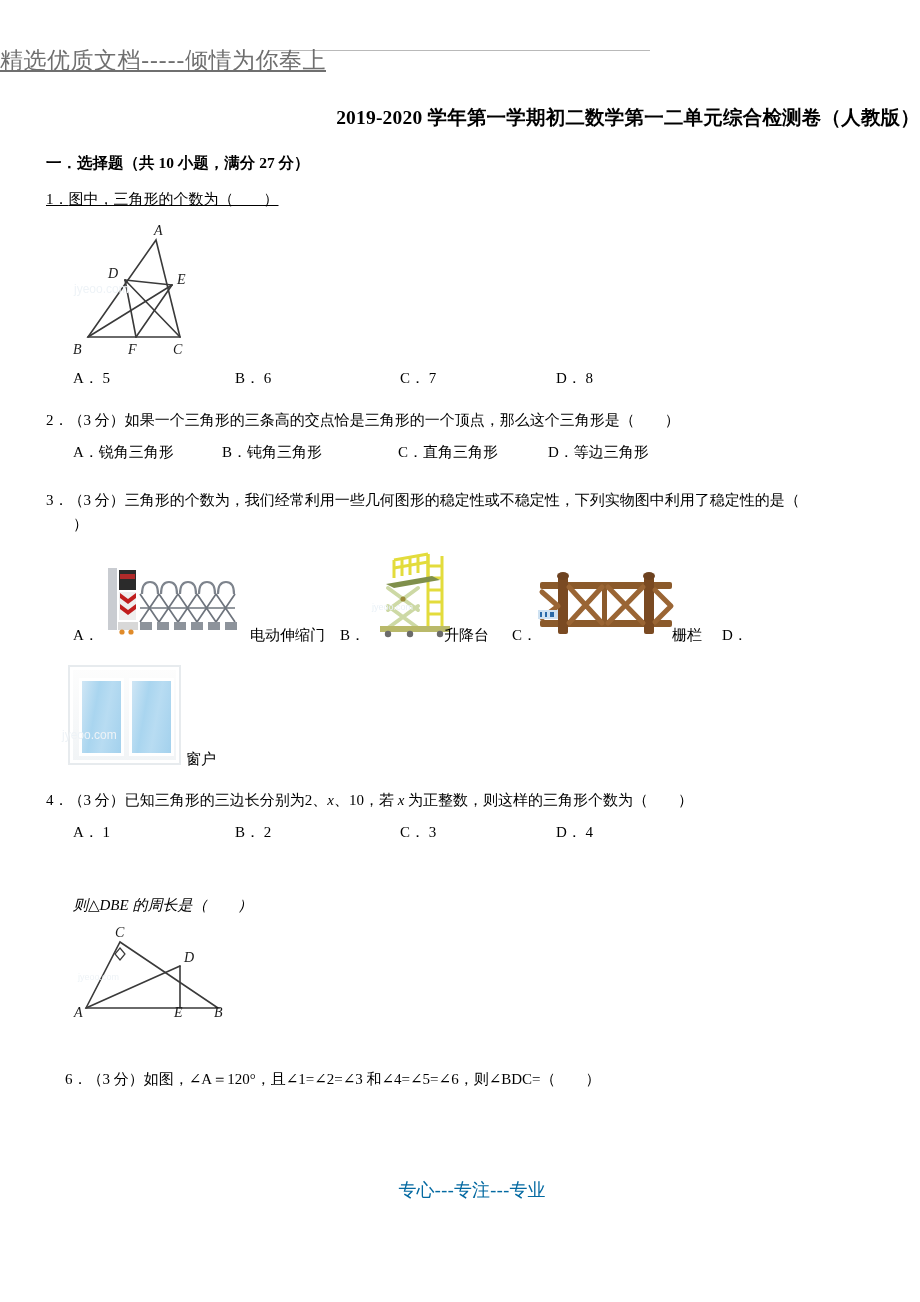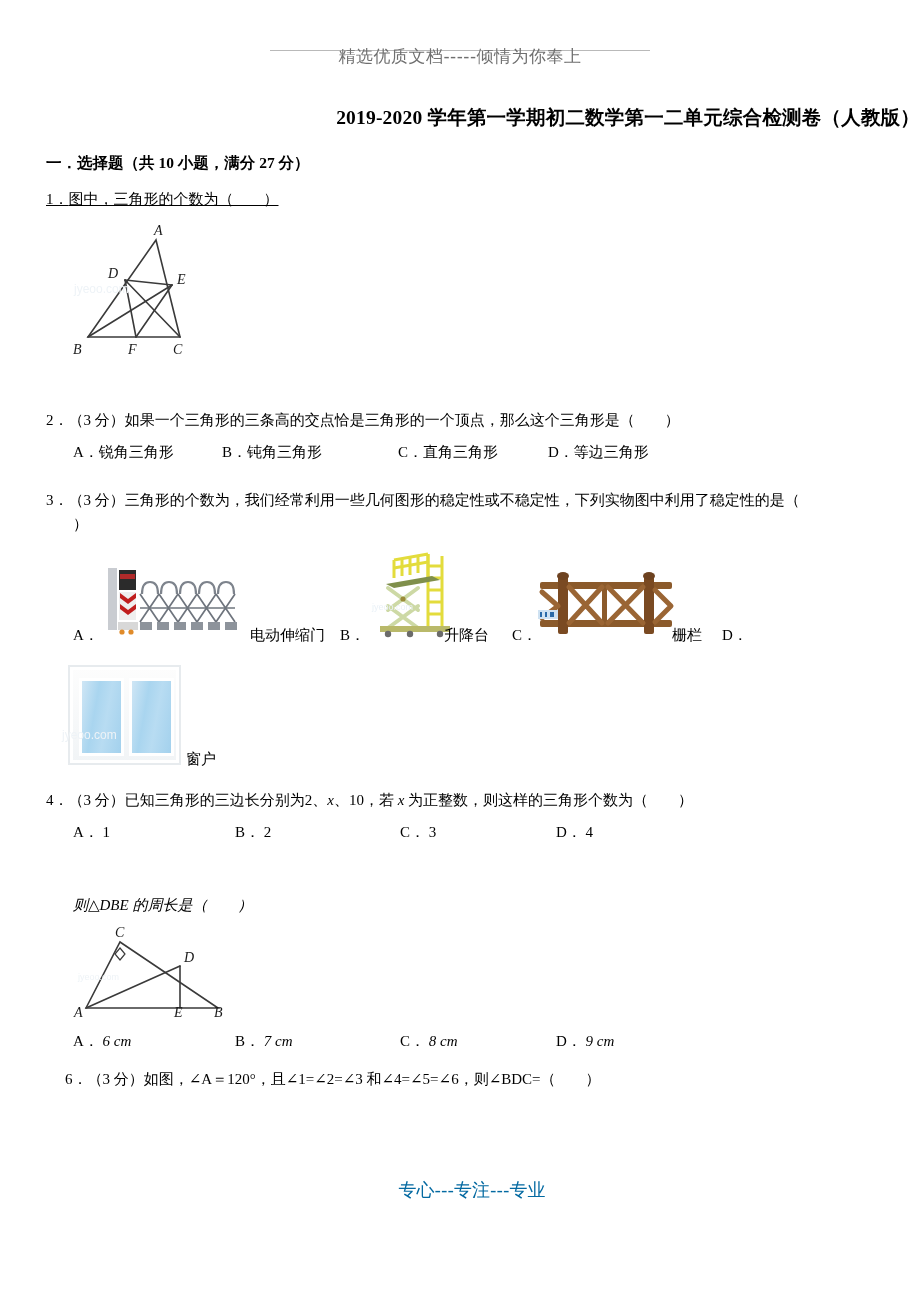--- a/index.html
+++ b/index.html
@@ -22,25 +22,25 @@
     height: 1302px;
     box-sizing: border-box;
   }
 
   
   .doc-header {
     position: absolute;
     top: 45px;
     left: 0;
     width: 920px;
-    text-align: center;
-    font-size: 17px;
+    font-size: 23px;
     color: #6f6f6f;
     letter-spacing: 0.5px;
     font-family: "DejaVu Sans", "Liberation Sans", sans-serif;
+    text-decoration: underline;
   }
   .header-rule {
     position: absolute;
     top: 50px;
     left: 270px;
     width: 380px;
     border-top: 1px solid #b9b9b9;
   }
 
   
@@ -180,20 +180,26 @@
         <text x="38" y="56">D</text>
         <text x="107" y="62">E</text>
         <text x="3" y="132">B</text>
         <text x="58" y="132">F</text>
         <text x="103" y="132">C</text>
       </g>
     </svg>
     <div class="wm" style="top:60px;left:4px;">jyeoo.com</div>
   </div>
 
+  <div class="opt-row" style="top:369px;">
+    <span class="opt" style="left:73px;"><span>A．</span>&nbsp;<span>5</span></span>
+    <span class="opt" style="left:235px;"><span>B．</span>&nbsp;<span>6</span></span>
+    <span class="opt" style="left:400px;"><span>C．</span>&nbsp;<span>7</span></span>
+    <span class="opt" style="left:556px;"><span>D．</span>&nbsp;<span>8</span></span>
+  </div>
 
   <div class="q-line" style="top:410px;">
     <span>2．</span><span>（3 分）</span><span>如果一个三角形的三条高的交点恰是三角形的一个顶点，那么这个三角形是（　　）</span>
   </div>
   <div class="opt-row" style="top:443px;">
     <span class="opt" style="left:73px;"><span>A．</span><span>锐角三角形</span></span>
     <span class="opt" style="left:222px;"><span>B．</span><span>钝角三角形</span></span>
     <span class="opt" style="left:398px;"><span>C．</span><span>直角三角形</span></span>
     <span class="opt" style="left:548px;"><span>D．</span><span>等边三角形</span></span>
   </div>
@@ -345,26 +351,20 @@
         <text x="43" y="15">C</text>
         <text x="112" y="40">D</text>
         <text x="2" y="95">A</text>
         <text x="102" y="95">E</text>
         <text x="142" y="95">B</text>
       </g>
       <text x="6" y="58" font-family="Liberation Sans, sans-serif" font-size="9" fill="#eef3f7">jyeoo.com</text>
     </svg>
   </div>
 
-  <div class="opt-row" style="top:1032px;">
-    <span class="opt" style="left:73px;"><span>A．</span>&nbsp;<span class="it">6 cm</span></span>
-    <span class="opt" style="left:235px;"><span>B．</span>&nbsp;<span class="it">7 cm</span></span>
-    <span class="opt" style="left:400px;"><span>C．</span>&nbsp;<span class="it">8 cm</span></span>
-    <span class="opt" style="left:556px;"><span>D．</span>&nbsp;<span class="it">9 cm</span></span>
-  </div>
 
   <div class="q-line" style="top:1069px;margin-left:19px;">
     <span>6．</span><span>（3 分）</span><span>如图，∠A＝120°，且∠1=∠2=∠3 和∠4=∠5=∠6，则∠BDC=（　　）</span>
   </div>
 
   <div class="doc-footer">专心---专注---专业</div>
 
 </div>
 
 </body></html>

